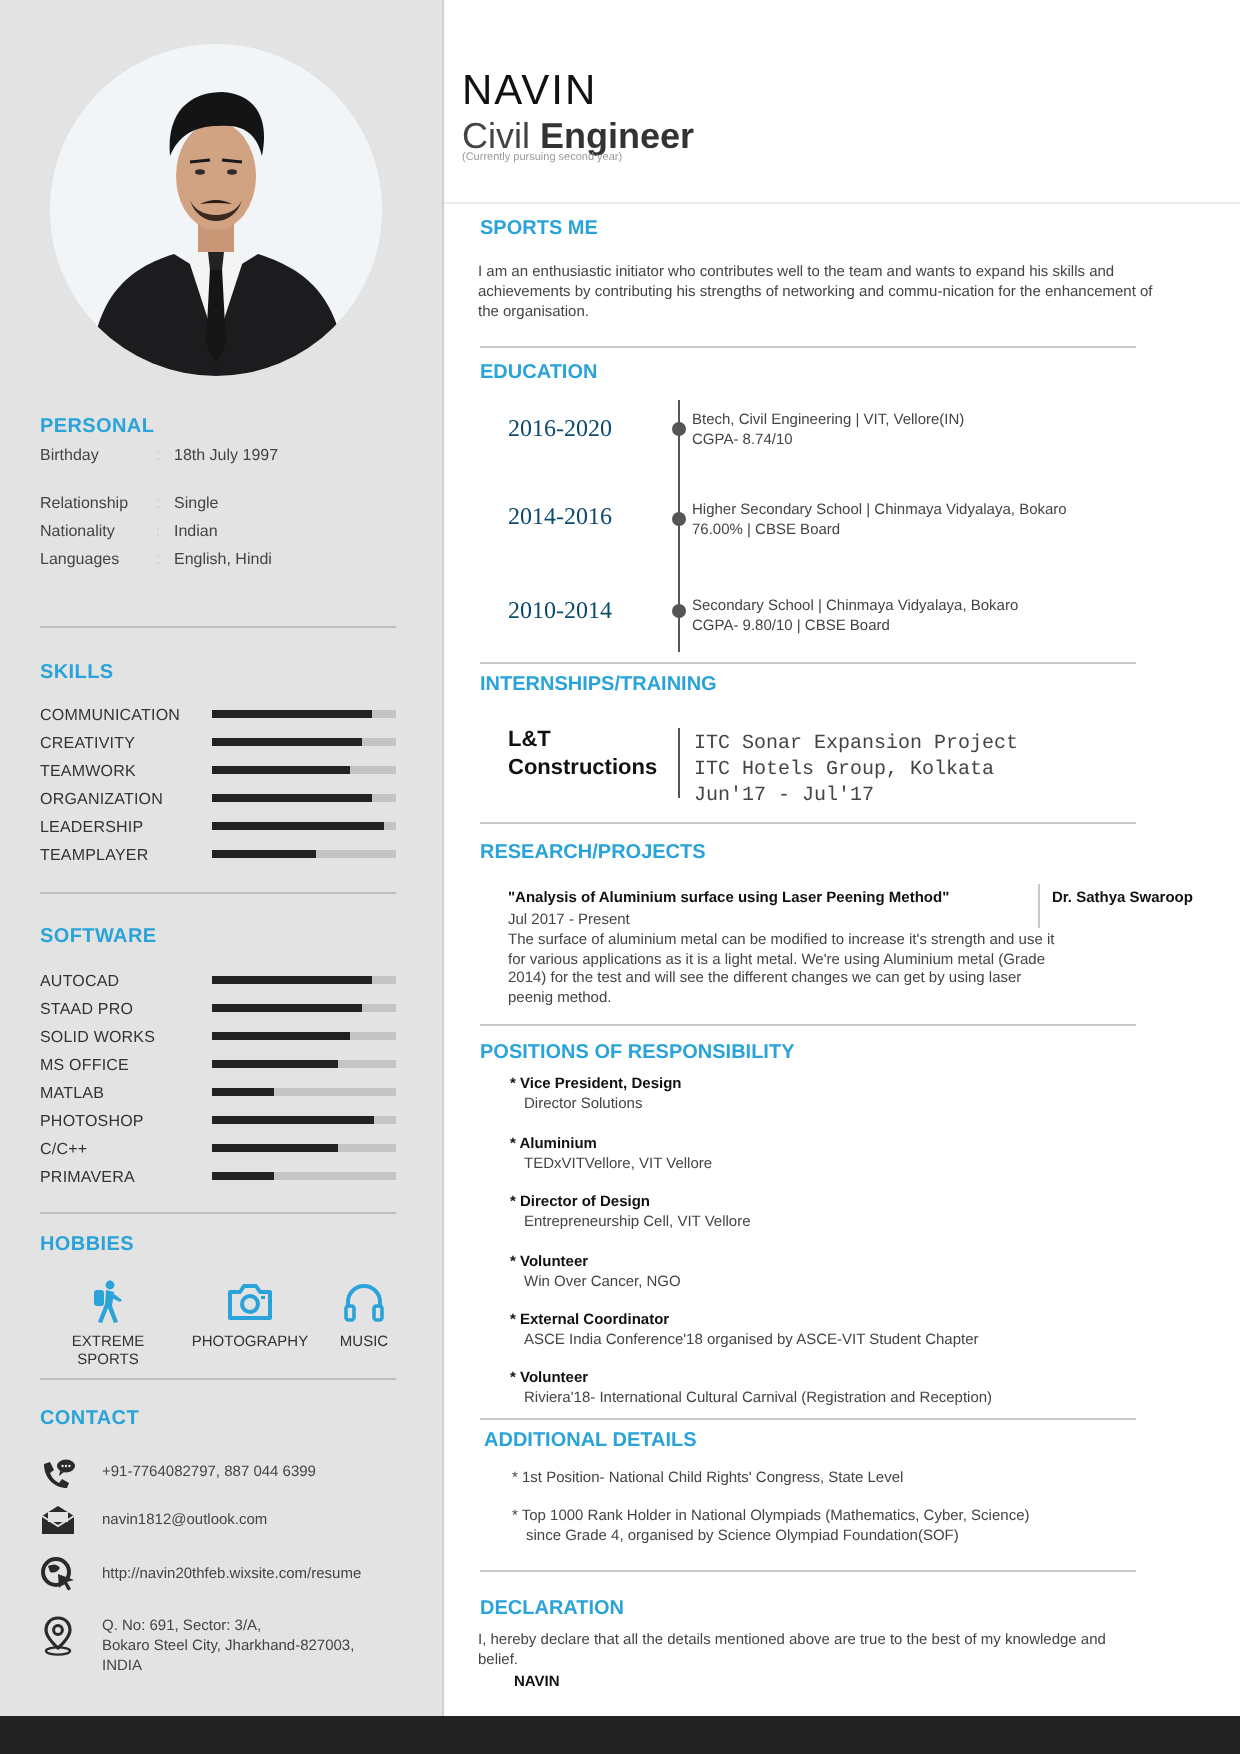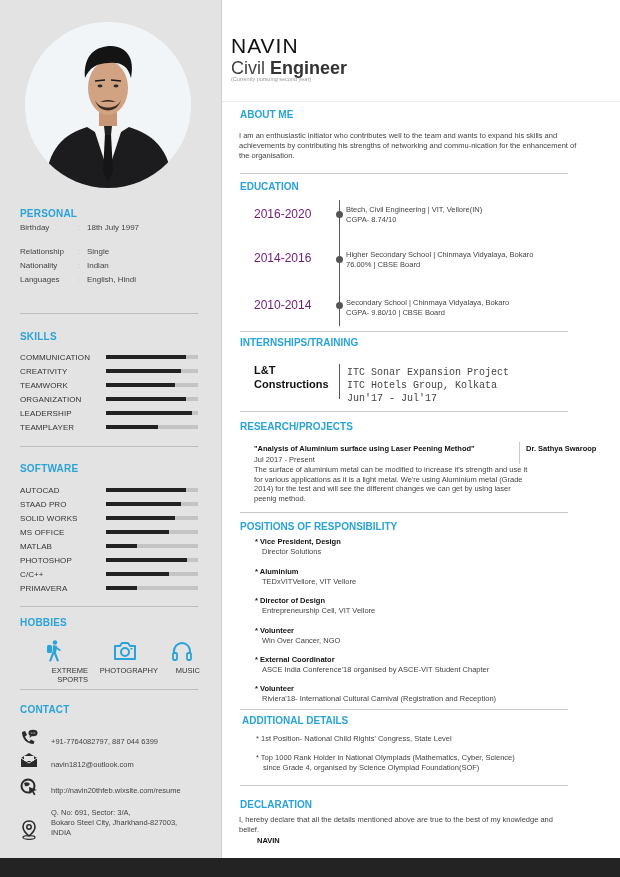--- a/index.html
+++ b/index.html
@@ -26,39 +26,39 @@
 
     .personal-row { position: absolute; left: 20px; font-size: 8px; color: #444; display: flex; }
     .personal-row .k { width: 58px; }
     .personal-row .sep { width: 9px; color: #c8c8c8; }
 
     .bar-row { position: absolute; left: 20px; width: 178px; height: 12px; display: flex; align-items: center; }
     .bar-row .lbl { width: 86px; font-size: 8px; color: #333; letter-spacing: 0.1px; }
     .bar-row .track { width: 92px; height: 4px; background: #c4c4c4; position: relative; }
     .bar-row .fill { position: absolute; left: 0; top: 0; height: 4px; background: #222; }
 
-    .hobby { position: absolute; top: 640px; text-align: right; font-size: 7.5px; color: #333; }
+    .hobby { position: absolute; top: 640px; text-align: center; font-size: 7.5px; color: #333; }
     .hobby svg { display: block; margin: 0 auto 4px; }
 
-    .contact-row { position: absolute; left: 20px; display: flex; align-items: flex-end; font-size: 7.5px; color: #444; line-height: 1.35; }
+    .contact-row { position: absolute; left: 20px; display: flex; align-items: flex-start; font-size: 7.5px; color: #444; line-height: 1.35; }
     .contact-row .ic { width: 31px; height: 18px; }
 
     
     .name { position: absolute; left: 231px; top: 34px; font-size: 21px; letter-spacing: 1px; color: #111; }
     .role { position: absolute; left: 231px; top: 58px; font-size: 18px; color: #444; }
     .role b { color: #333; }
     .note { position: absolute; left: 231px; top: 76px; font-size: 5.5px; color: #999; }
     .header-rule { position: absolute; left: 222px; top: 101px; width: 398px; height: 1px; background: #ececec; }
 
     .main-heading { position: absolute; left: 240px; font-size: 10px; font-weight: bold; color: #29a3d9; }
     .main-rule { position: absolute; left: 240px; width: 328px; height: 1px; background: #c9c9c9; }
     .para { position: absolute; left: 239px; width: 340px; font-size: 7.5px; color: #444; line-height: 1.35; }
 
     .timeline-line { position: absolute; left: 339px; top: 200px; width: 1px; height: 126px; background: #555; }
-    .edu-year { position: absolute; left: 254px; font-size: 12px; color: #701a75; }
+    .edu-year { position: absolute; left: 254px; font-size: 12px; color: #0c4a6e; font-family: Liberation Serif, serif; }
     .edu-dot { position: absolute; left: 336px; width: 7px; height: 7px; border-radius: 50%; background: #555; }
     .edu-text { position: absolute; left: 346px; font-size: 7.5px; color: #444; line-height: 1.3; }
 
     .intern-company { position: absolute; left: 254px; top: 363px; font-size: 11px; font-weight: bold; color: #111; line-height: 1.3; }
     .intern-div { position: absolute; left: 339px; top: 364px; width: 1px; height: 35px; background: #555; }
     .intern-text { position: absolute; left: 347px; top: 366px; font-size: 10px; color: #444; line-height: 1.3; font-family: Liberation Mono, monospace; }
 
     .proj-title { position: absolute; left: 254px; top: 444px; font-size: 7.5px; font-weight: bold; color: #111; }
     .proj-guide { position: absolute; left: 526px; top: 444px; font-size: 7.5px; font-weight: bold; color: #111; }
     .proj-div { position: absolute; left: 519px; top: 442px; width: 1px; height: 22px; background: #c8c8c8; }
@@ -297,21 +297,21 @@
 </div>
 
 <div class="name">NAVIN</div>
 <div class="role">
   <span>Civil</span>
   <b>Engineer</b>
 </div>
 <div class="note">(Currently pursuing second year)</div>
 <div class="header-rule"></div>
 
-<div class="main-heading" style="top:109px">ABOUT ME</div>
+<div class="main-heading" style="top:109px">SPORTS ME</div>
 <div class="para" style="top:131px">I am an enthusiastic initiator who contributes well to the team and wants to expand his skills and achievements by contributing his strengths of networking and commu-nication for the enhancement of the organisation.</div>
 <div class="main-rule" style="top:173px"></div>
 
 <div class="main-heading" style="top:181px">EDUCATION</div>
 <div class="timeline-line"></div>
 
 <div class="edu-year" style="top:207px">2016-2020</div>
 <div class="edu-dot" style="top:211px"></div>
 <div class="edu-text" style="top:205px">
   <div>Btech, Civil Engineering | VIT, Vellore(IN)</div>

